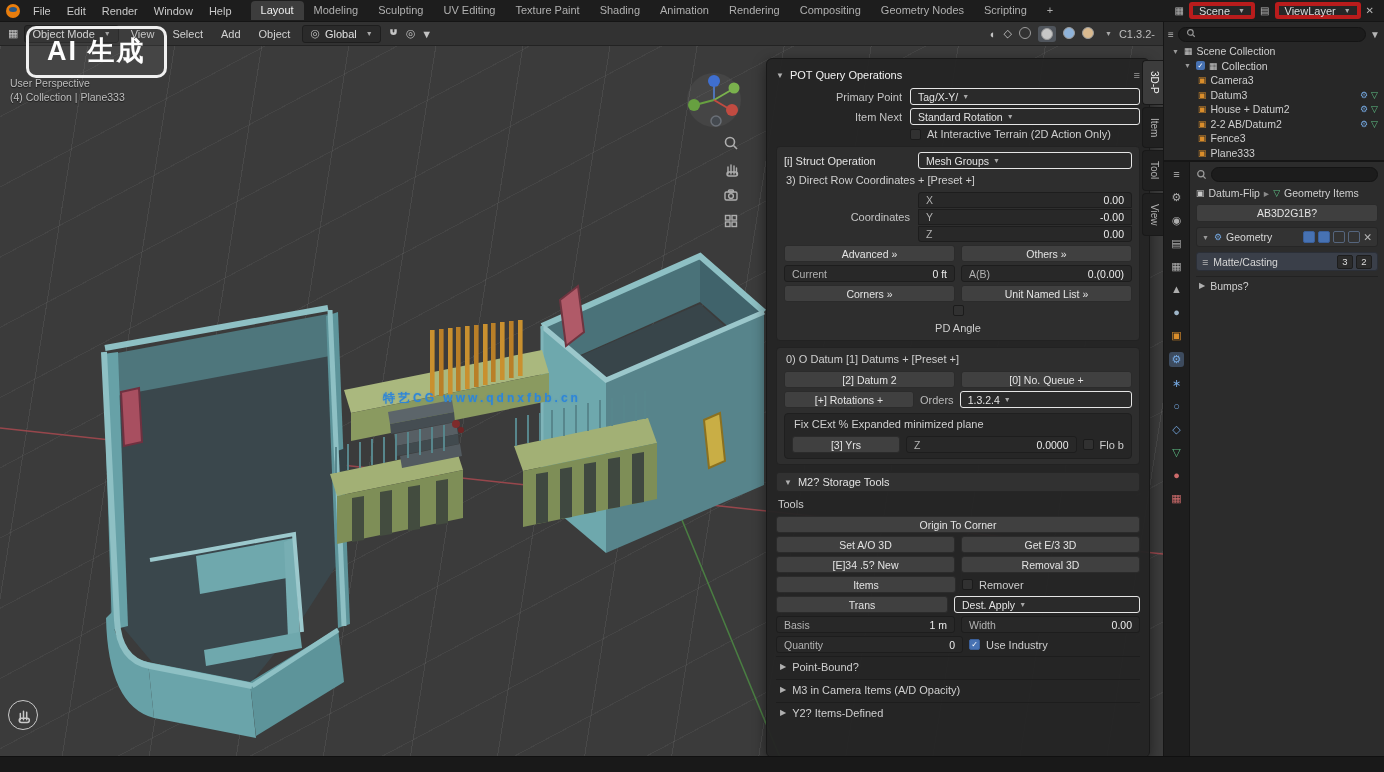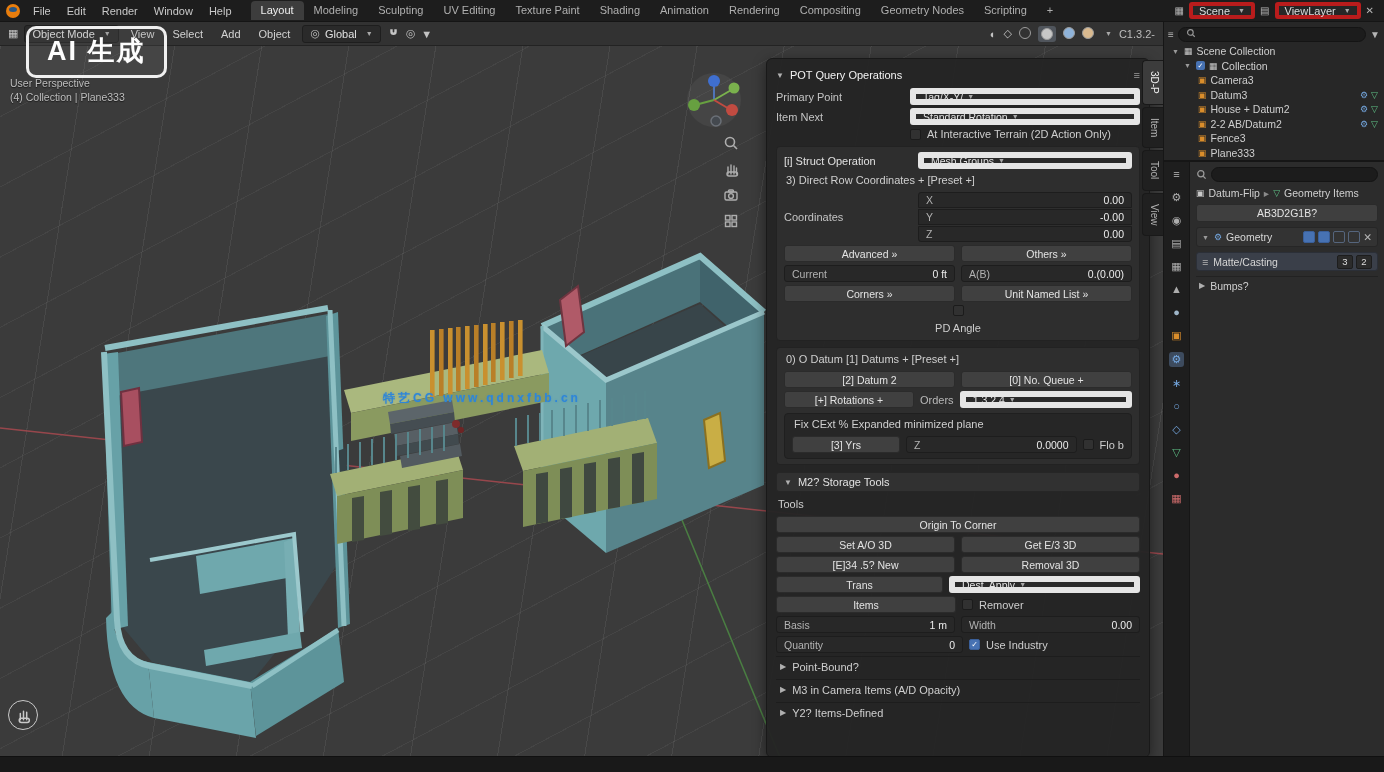--- a/index.html
+++ b/index.html
@@ -64,22 +64,22 @@
   .ntab { writing-mode:vertical-rl; background:#202020; color:#b2b2b2; font-size:10px; padding:10px 3px;
     border-radius:4px 0 0 4px; border:1px solid #191919; border-right:none; text-align:center;}
   .ntab.active { background:#3c3c3c; color:#ececec; }
 
   
   .fpanel { position:absolute; left:766px; top:12px; width:384px; height:700px; z-index:20;
     background:rgba(36,36,36,0.96); border:1px solid #191919; border-radius:6px; padding:6px 9px;
     font-size:11px; color:#dcdcdc; box-shadow:0 4px 14px rgba(0,0,0,.45); overflow:hidden;}
   .ptitle { display:flex; align-items:center; gap:6px; height:20px; color:#f2f2f2; }
   .row { display:flex; align-items:center; gap:6px; margin:3px 0; }
-  .p-label { flex:0 0 128px; text-align:left; color:#c4c4c4; padding-right:2px; }
-  .drop { flex:1; height:17px; background:#2a2a2a; border:6px solid #e5e5e5; border-radius:3px;
+  .p-label { flex:0 0 128px; text-align:right; color:#c4c4c4; padding-right:2px; }
+  .drop { flex:1; height:17px; background:#2a2a2a; border:1px solid #e5e5e5; border-radius:3px;
     display:flex; align-items:center; padding:0 7px; color:#e3e3e3; font-size:10.5px; }
   .btn { flex:1; height:17px; background:#404040; border:1px solid #2b2b2b; border-radius:3px; color:#e3e3e3;
     display:flex; align-items:center; justify-content:center; font-size:10.5px; white-space:nowrap; overflow:hidden;}
   .num { flex:1; height:17px; background:#282828; border:1px solid #1d1d1d; border-radius:3px;
     display:flex; align-items:center; padding:0 7px; font-size:10.5px;}
   .num .nl { color:#b2b2b2; } .num .nv { margin-left:auto; color:#ececec; }
   .chk { width:11px; height:11px; flex:0 0 11px; border-radius:2px; background:#313131; border:1px solid #1b1b1b;
     display:inline-flex; align-items:center; justify-content:center; font-size:8px; color:#fff; }
   .chk.on { background:#4772b3; border-color:#3a5f99; }
   .chk-label { color:#cdcdcd; }
@@ -502,32 +502,32 @@
         </div>
       <div class="row">
         <span class="btn">Set A/O 3D</span>
         <span class="btn">Get E/3 3D</span>
       </div>
       <div class="row">
         <span class="btn">[E]34 .5? New</span>
         <span class="btn">Removal 3D</span>
       </div>
       <div class="row">
-        <span class="btn">Trans</span>
-        <span class="drop">
-          <span>Dest. Apply</span>
-            <span class="caret">▼</span>
-          </span>
-      </div>
-      <div class="row">
         <span class="btn">Items</span>
         <span class="half">
           <span class="chk"></span>
           <span class="chk-label">Remover</span>
         </span>
+      </div>
+      <div class="row">
+        <span class="btn">Trans</span>
+        <span class="drop">
+          <span>Dest. Apply</span>
+            <span class="caret">▼</span>
+          </span>
       </div>
       <div class="row">
         <span class="num">
           <span class="nl">Basis</span>
             <span class="nv">1 m</span>
           </span>
         <span class="num">
           <span class="nl">Width</span>
             <span class="nv">0.00</span>
           </span>

